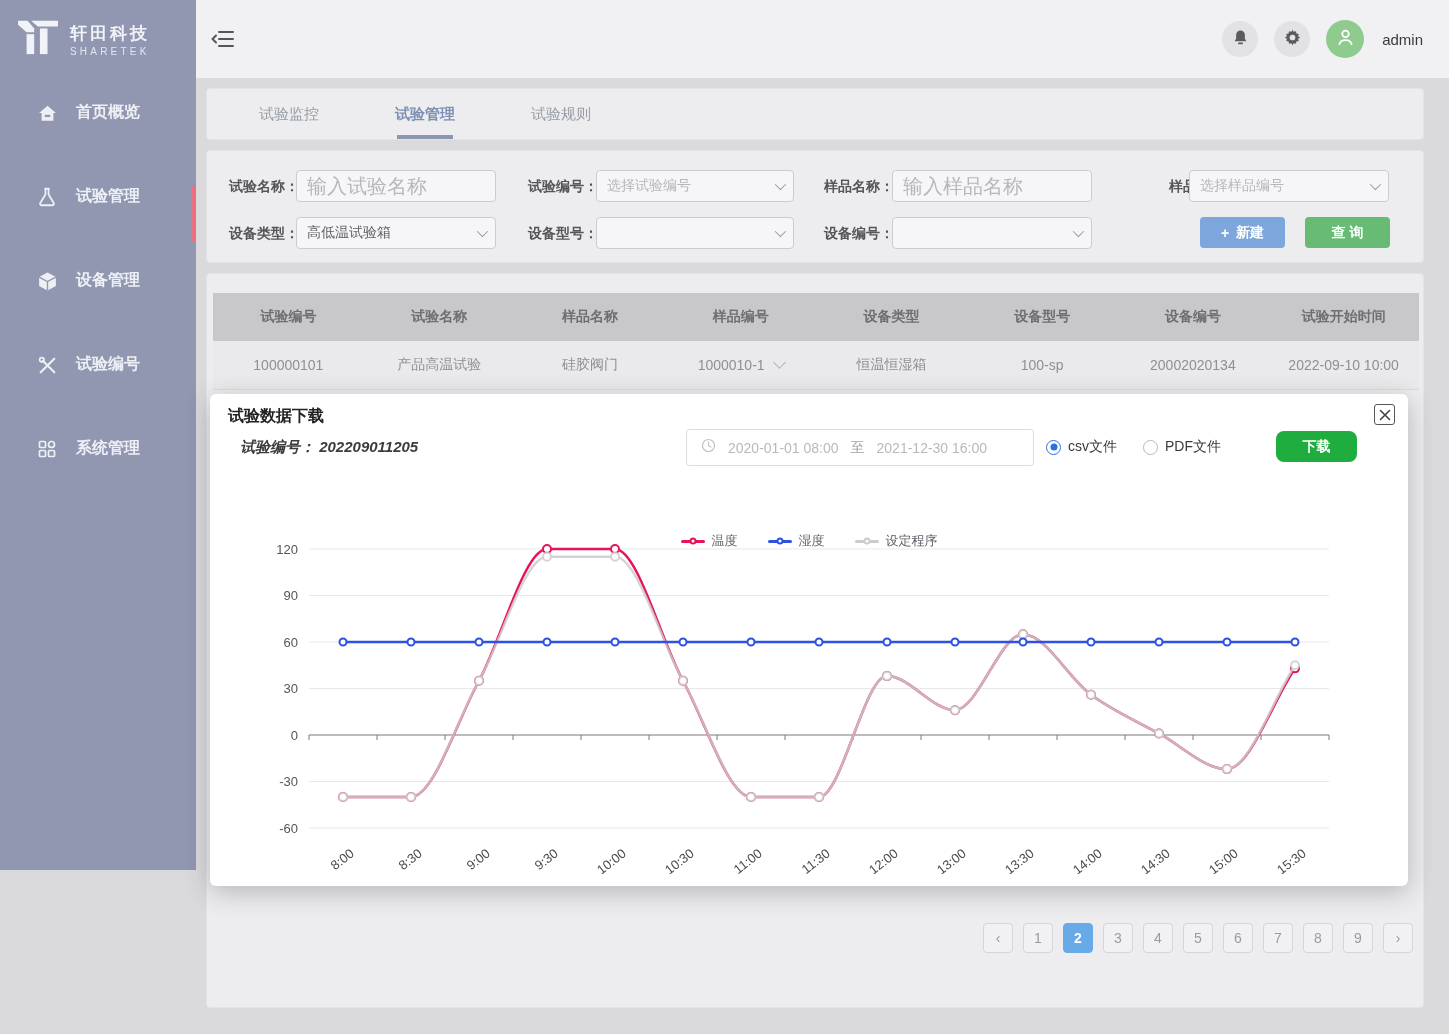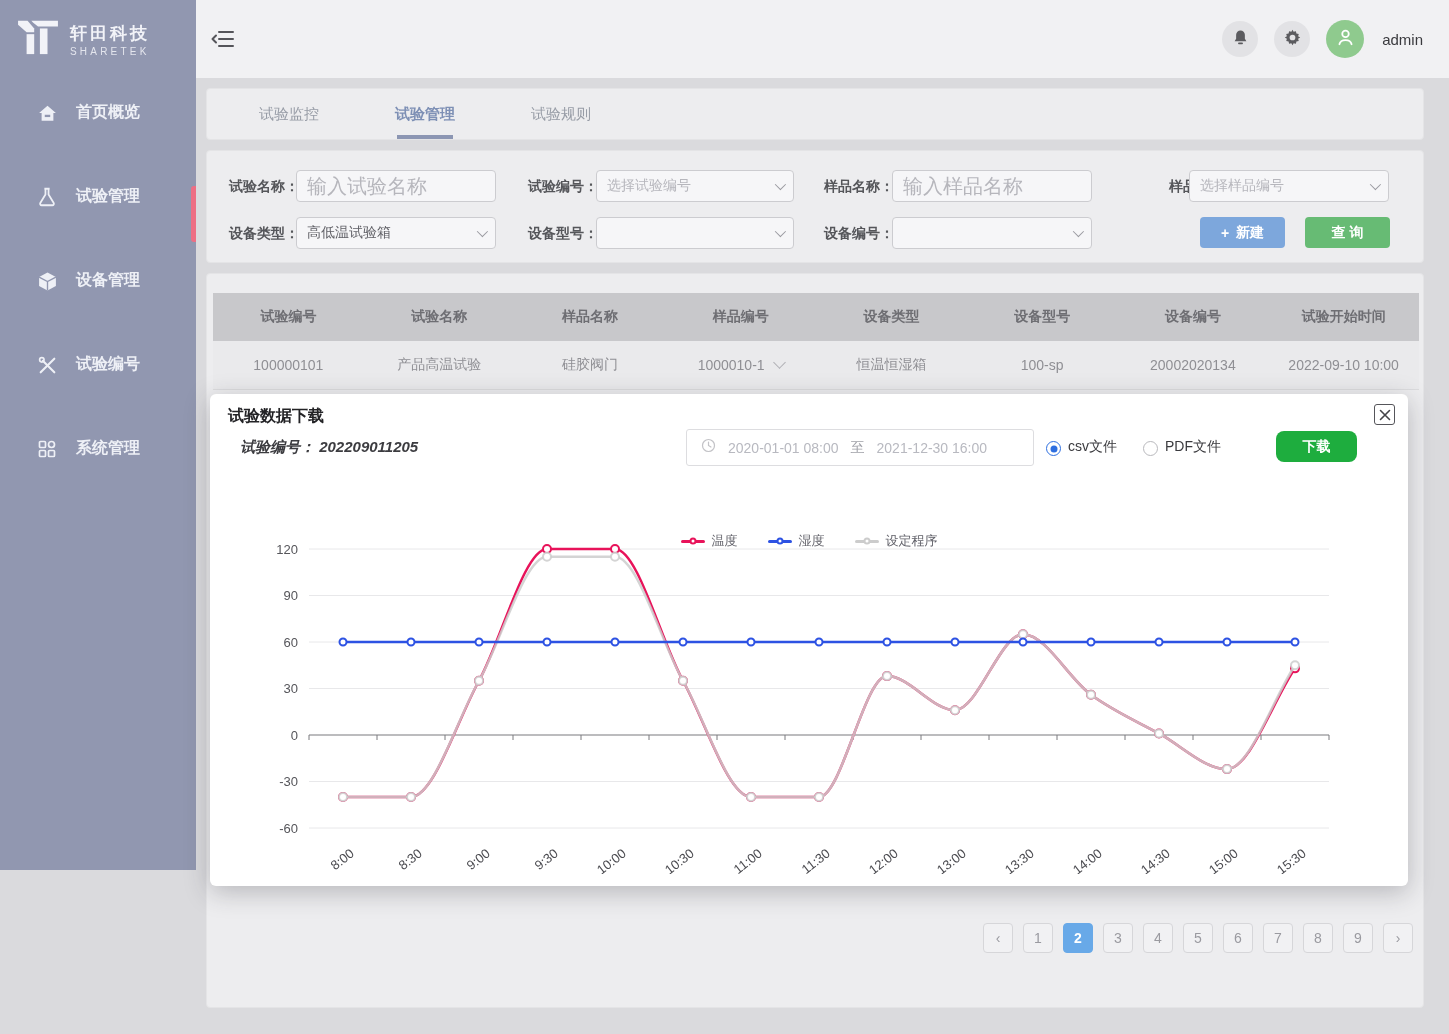--- a/index.html
+++ b/index.html
@@ -77,21 +77,21 @@
   .modal { position:absolute; left:210px; top:394px; width:1198px; height:492px; background:#fff;
            border-radius:6px; box-shadow:0 6px 26px rgba(40,40,50,.28); z-index:10; }
   .m-title { position:absolute; left:18px; top:12px; font-size:16px; font-weight:bold; color:#232326; }
   .m-sub { position:absolute; left:30px; top:44px; font-size:15px; font-weight:bold; font-style:italic; color:#3c3c40; }
   .m-datebox { position:absolute; left:476px; top:35px; width:348px; height:37px; border:1px solid #ddddе0;
                border:1px solid #dddde0; border-radius:3px; display:flex; align-items:center; padding:0 14px;
                gap:12px; cursor:pointer; background:#fff; }
   .m-date { font-size:14px; color:#b8b9c0; }
   .m-to { font-size:14px; color:#a0a1a8; }
   .m-radios { position:absolute; left:836px; top:44px; display:flex; gap:26px; align-items:center; }
-  .radio { display:flex; align-items:flex-end; gap:7px; cursor:pointer; font-size:14px; color:#3a3a3e; }
+  .radio { display:flex; align-items:center; gap:7px; cursor:pointer; font-size:14px; color:#3a3a3e; }
   .r-dot { width:15px; height:15px; border-radius:50%; border:1px solid #b9b9bd; background:#fff; position:relative; flex:none; }
   .radio.checked .r-dot { border:1.5px solid #2e6fe0; }
   .radio.checked .r-dot::after { content:''; position:absolute; left:50%; top:50%; transform:translate(-50%,-50%);
                width:7px; height:7px; border-radius:50%; background:#2e6fe0; }
   .btn-download { position:absolute; left:1066px; top:37px; width:81px; height:31px; background:#1ead3e;
                border-radius:8px; color:#fff; font-size:14px; font-weight:bold; display:flex; align-items:center;
                justify-content:center; cursor:pointer; }
   .m-close { position:absolute; right:13px; top:10px; width:21px; height:21px; border:1.5px solid #55555a;
              border-radius:3px; display:flex; align-items:center; justify-content:center; cursor:pointer; background:#fff; }
 

